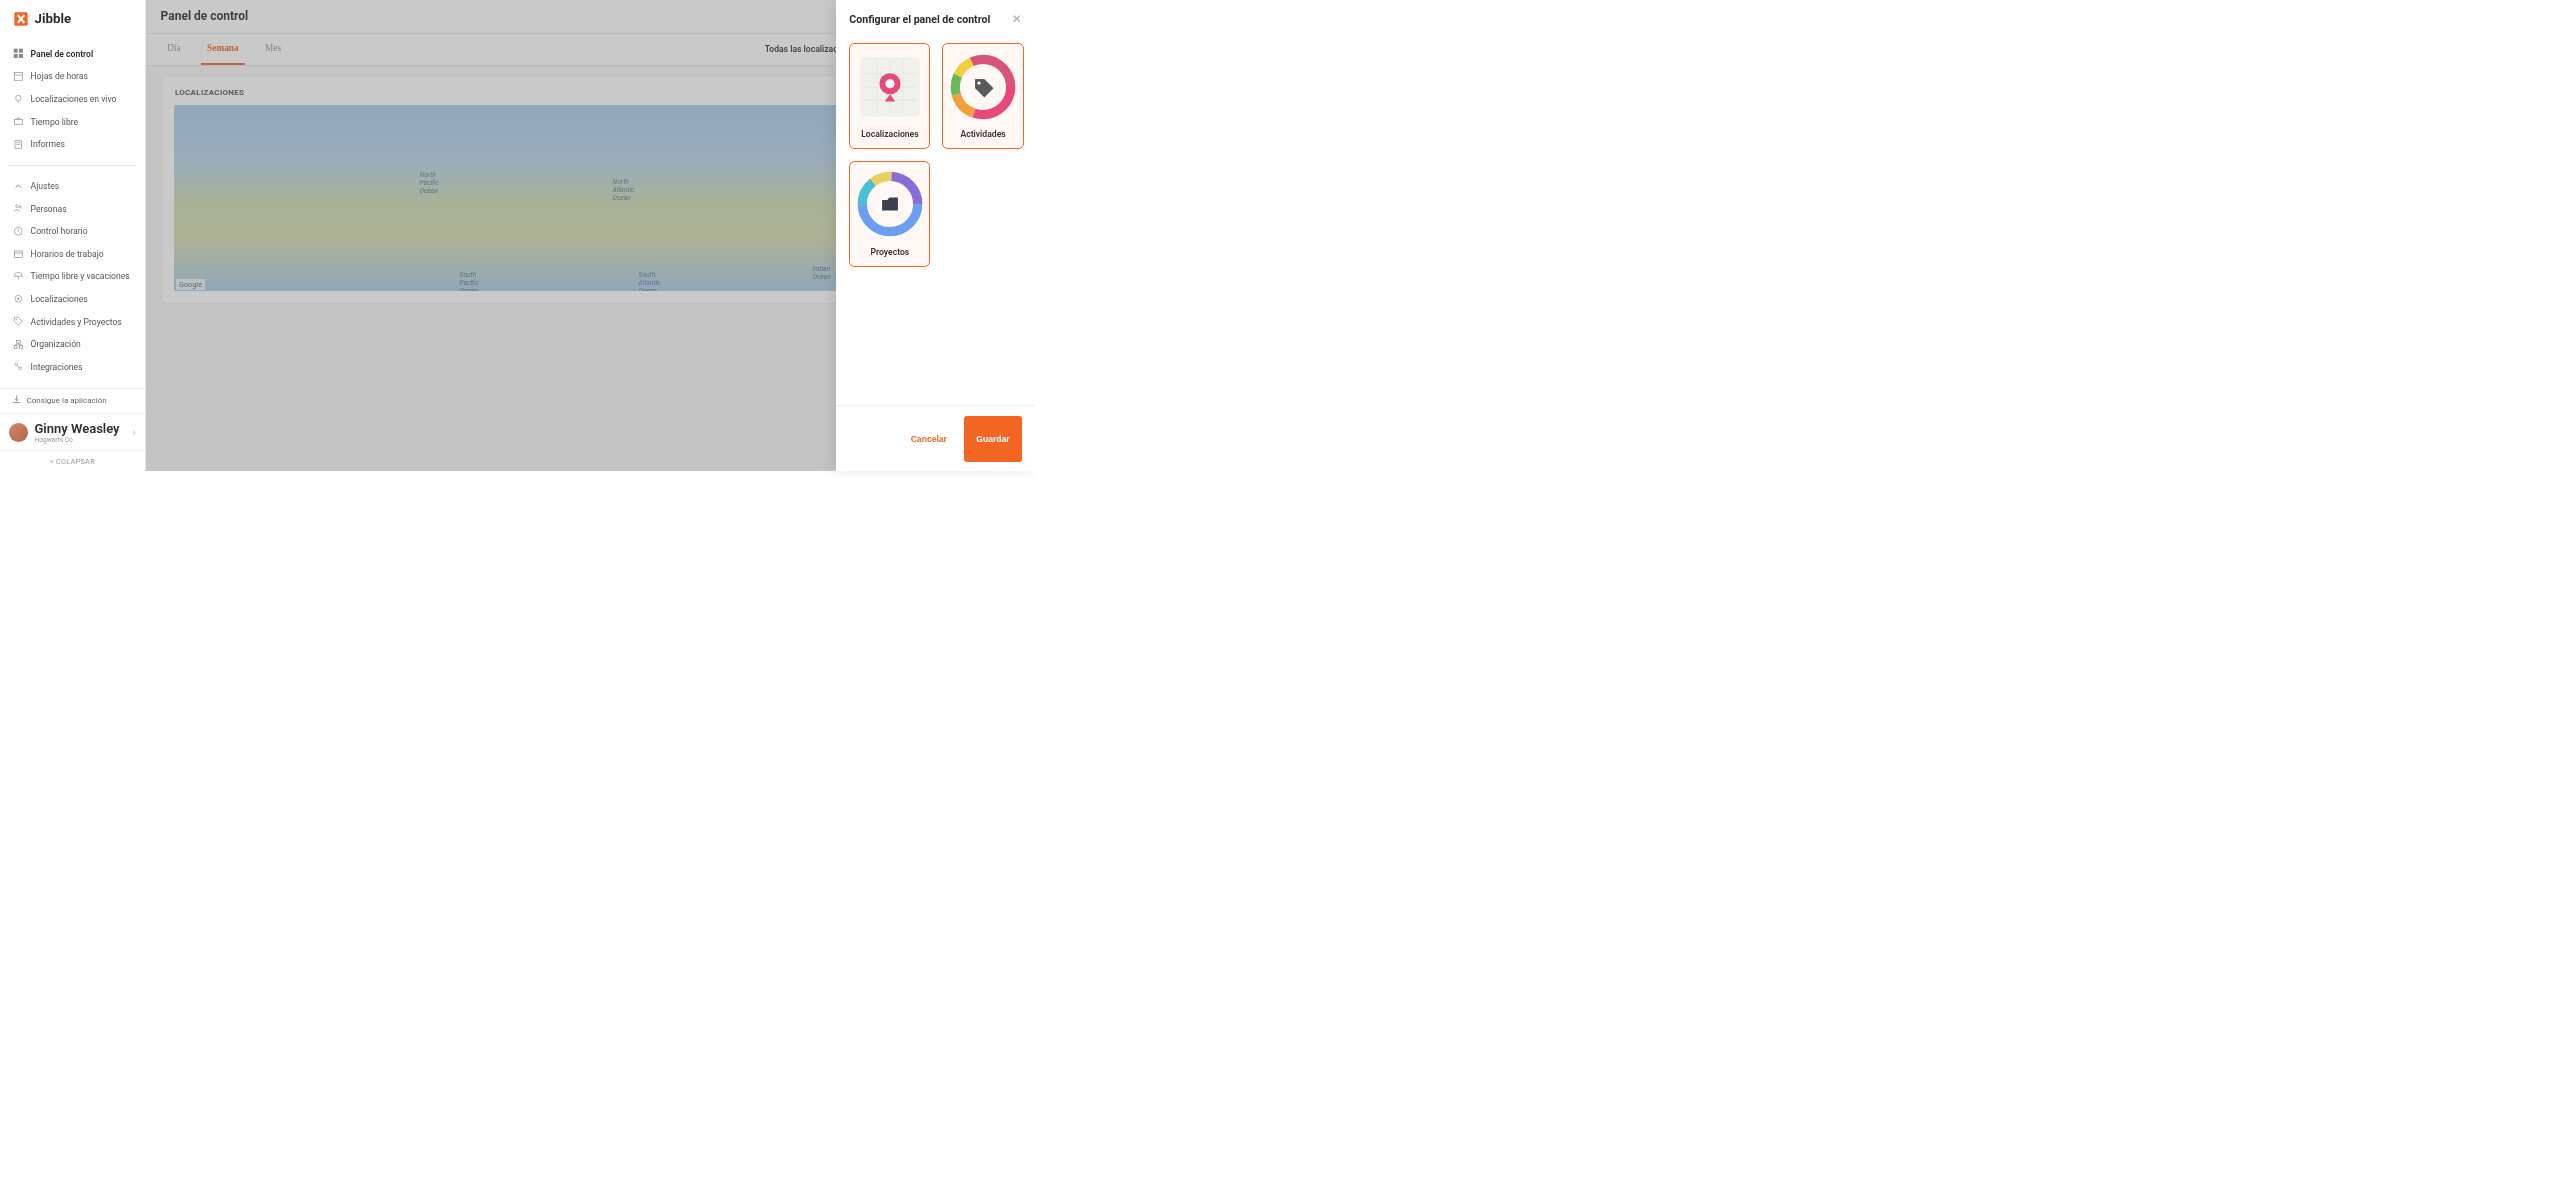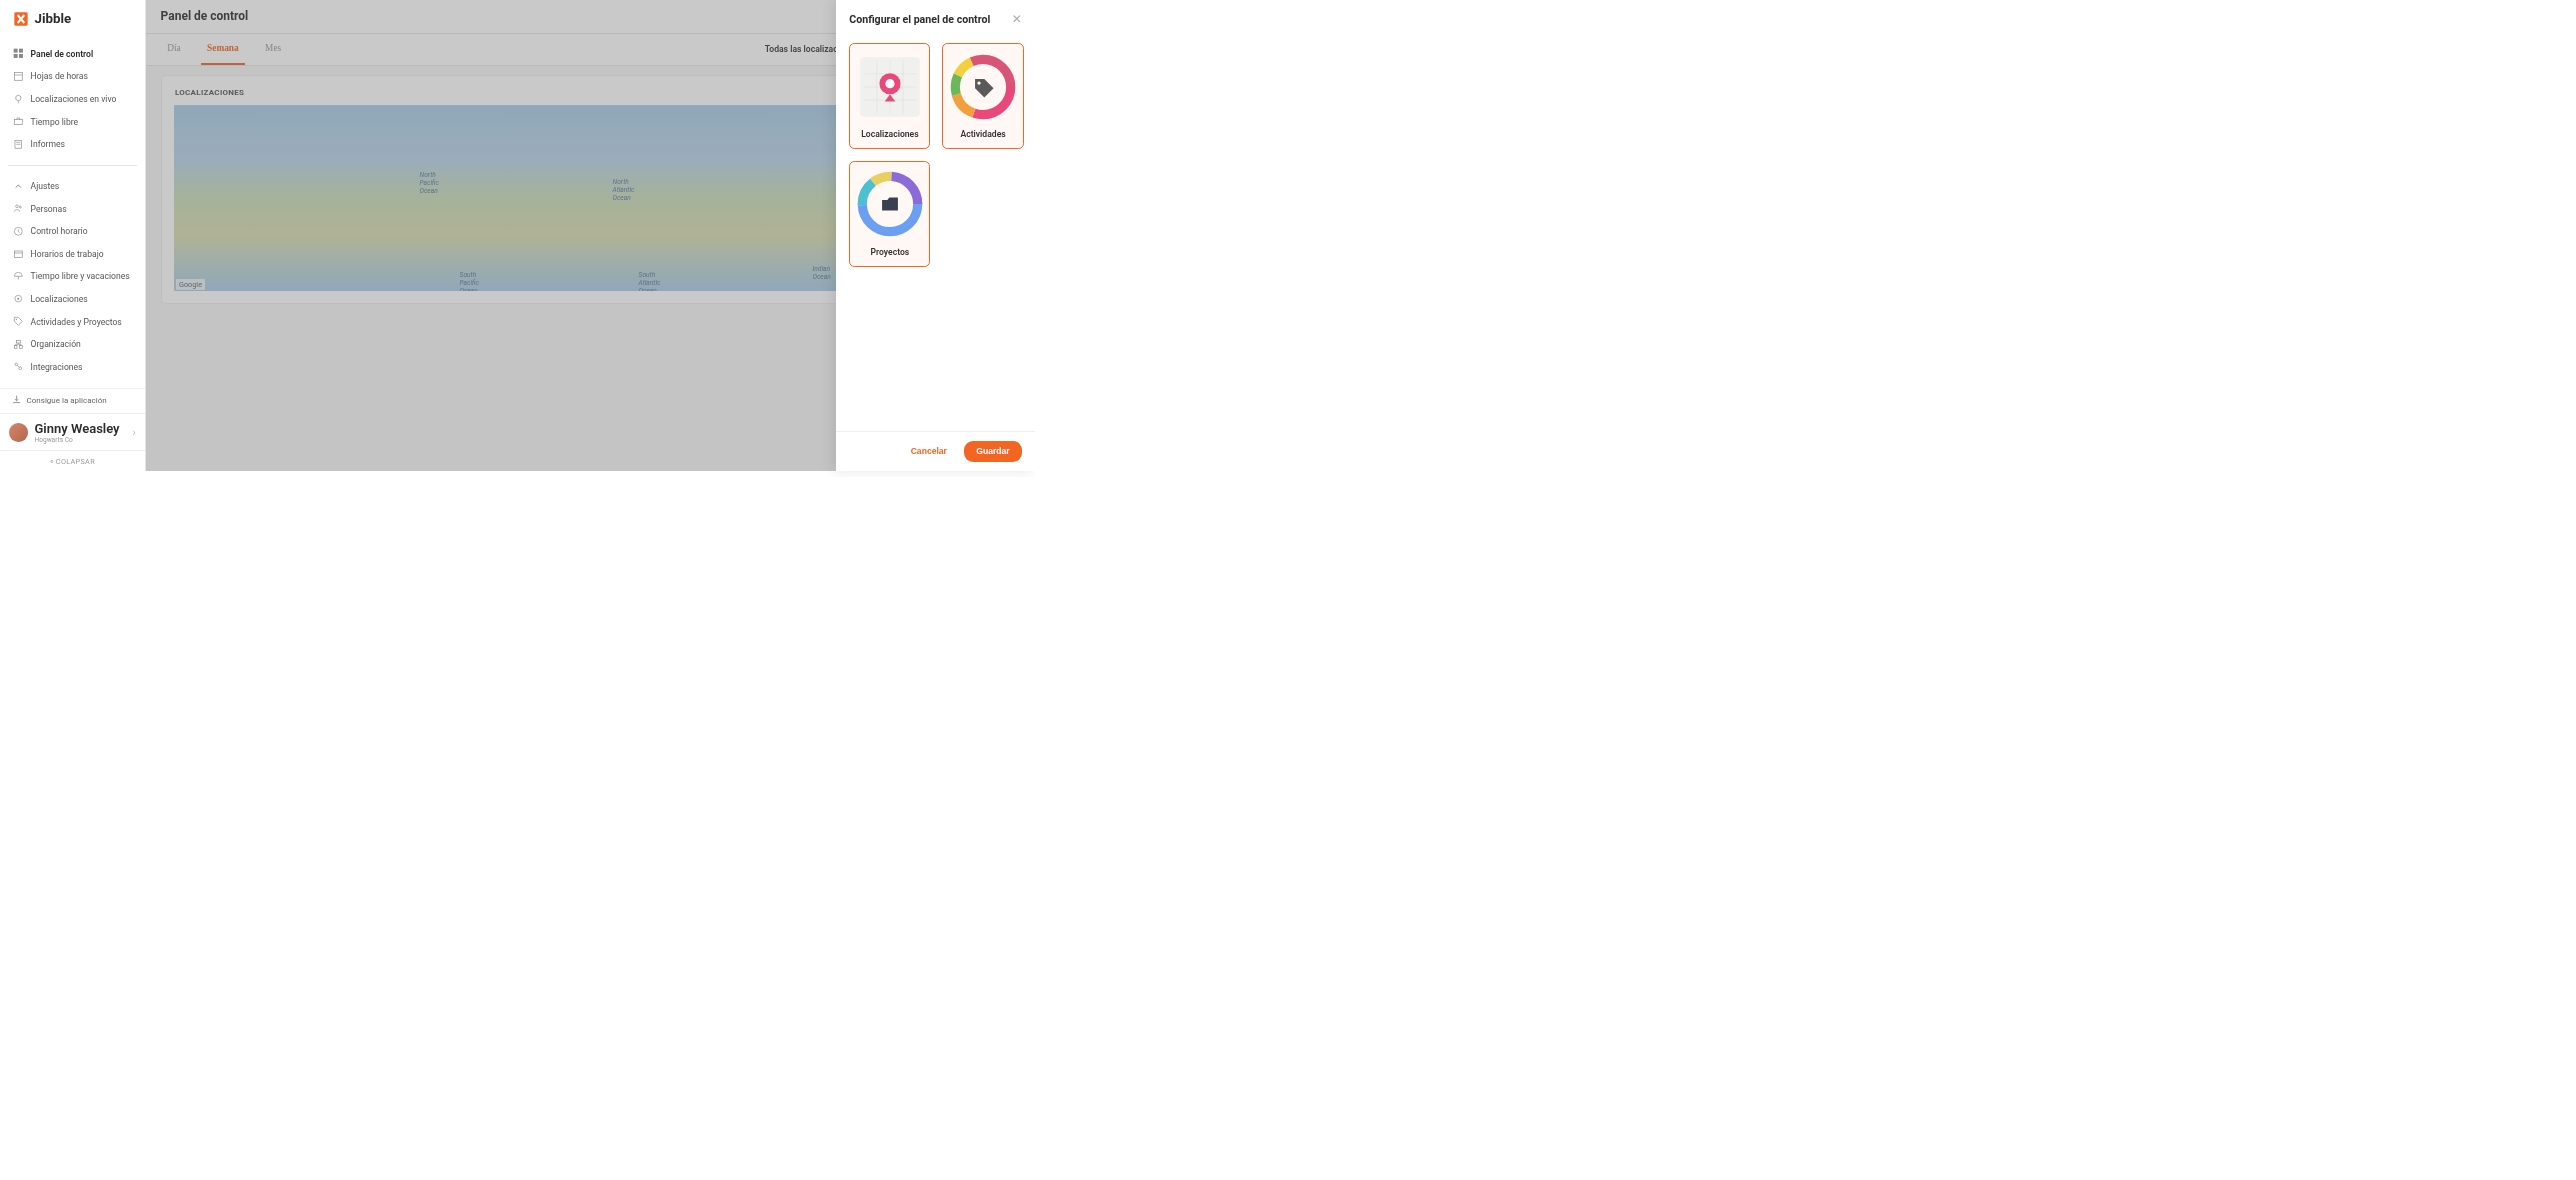--- a/index.html
+++ b/index.html
@@ -66,21 +66,21 @@
 .panel-header { padding: 12px 13.3px; display: flex; align-items: flex-end; }
 .panel-title { font-size: 10.6px; font-weight: 700; color: #2c2c2c; }
 .close-x { margin-left: auto; font-size: 12px; color: #aaa; cursor: pointer; }
 .panel-body { padding: 5.3px 13.3px; flex: 1; }
 .widget-grid { display: grid; grid-template-columns: 1fr 1fr; gap: 12px; }
 .widget-card { border: 1px solid #f26522; border-radius: 5.3px; background: #fff8f4; padding: 9.3px 6.6px; display: flex; flex-direction: column; align-items: center; cursor: pointer; }
 .widget-thumb { width: 66px; height: 66px; display: flex; align-items: center; justify-content: center; margin-bottom: 9.3px; }
 .widget-label { font-size: 8.6px; font-weight: 600; color: #333; }
 .panel-footer { padding: 9.3px 13.3px; display: flex; justify-content: flex-end; gap: 9.3px; border-top: 0.7px solid #eee; }
 .btn-cancel { color: #f26522; font-size: 8.6px; font-weight: 600; background: none; border: none; cursor: pointer; padding: 5.3px 8px; }
-.btn-save { background: #f26522; color: #fff; font-size: 8.6px; font-weight: 600; border: none; border-radius: 9px; padding: 5px 12px; cursor: pointer; }
+.btn-save { background: #f26522; color: #fff; font-size: 8.6px; font-weight: 600; border: none; border-radius: 3px; padding: 18px 12px; cursor: pointer; }
 </style>
 </head>
 <body>
 
 <div class="app-wrapper">
 
   <div class="sidebar">
     <div class="logo">
       <span class="logo-icon">
         <svg viewBox="0 0 24 24" width="16" height="16">

